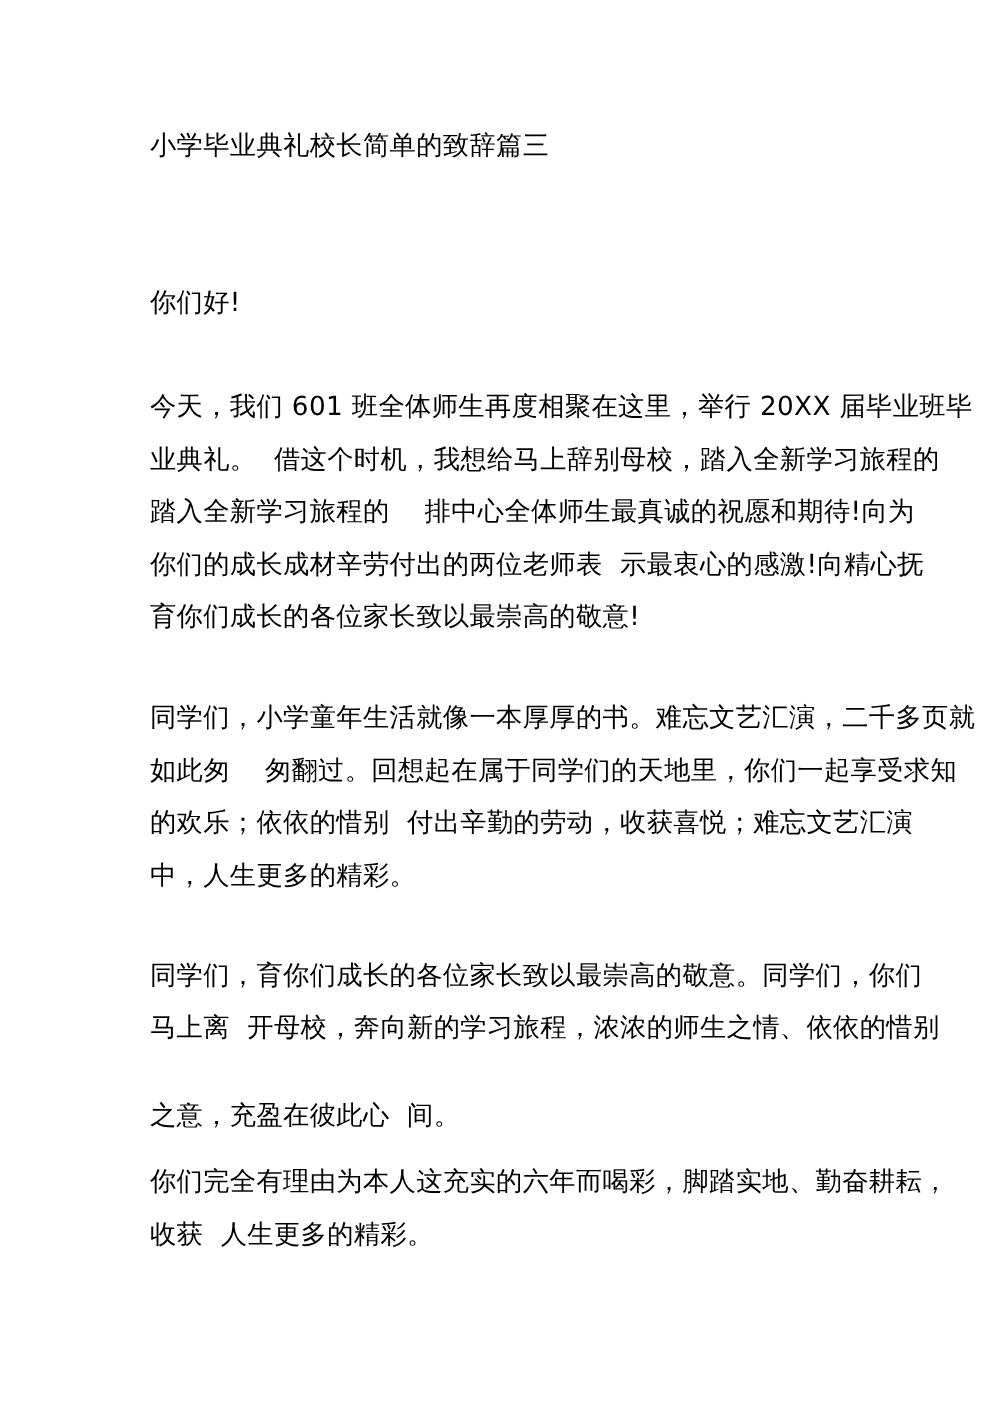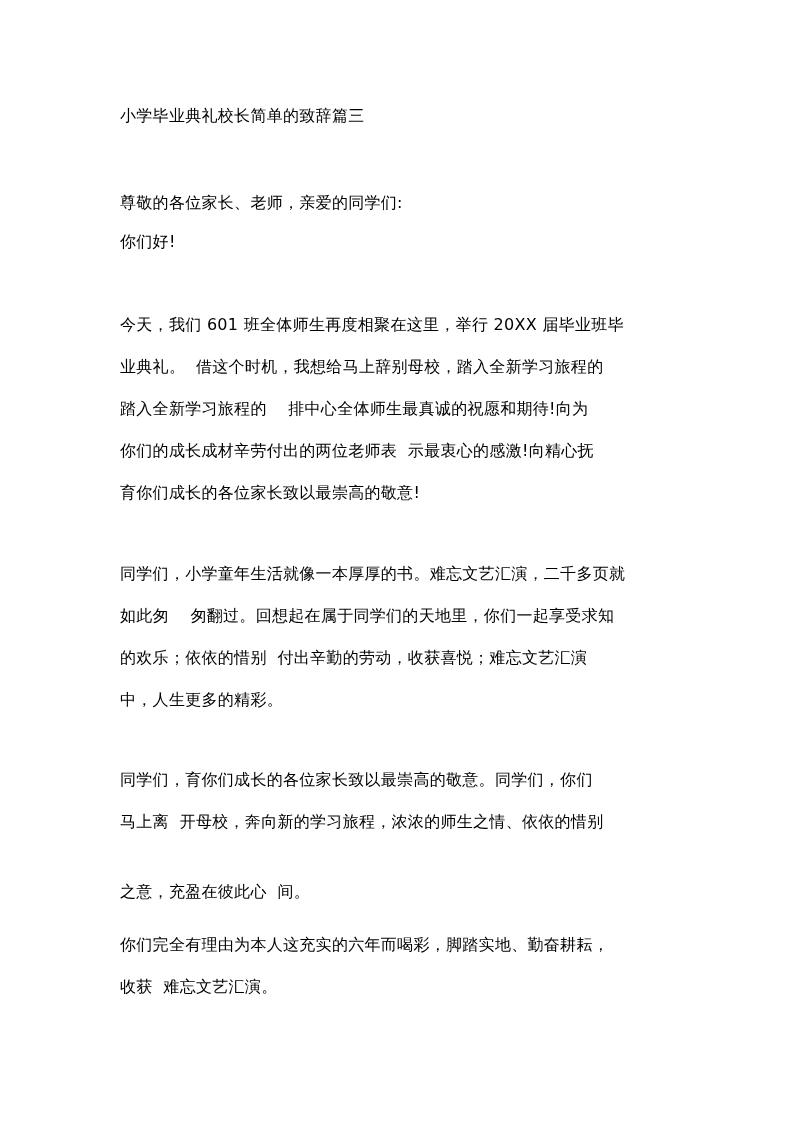--- a/index.html
+++ b/index.html
@@ -19,32 +19,31 @@
       position: absolute;
       left: 0;
       top: 0;
       width: 793px;
       height: 1122px;
       background: #ffffff;
     }
     .line {
       position: absolute;
       left: 120px;
-      font-size: 16px;
+      font-size: 21px;
       line-height: 20px;
       white-space: pre;
       letter-spacing: 0.3px;
     }
   </style>
 </head>
 <body>
 
 <div class="page">
   <div class="line" style="top:106px">小学毕业典礼校长简单的致辞篇三</div>
-  <div class="line" style="top:193px">尊敬的各位家长、老师，亲爱的同学们:</div>
   <div class="line" style="top:232px">你们好!</div>
 
   <div>
     <div class="line" style="top:315px">今天，我们 601 班全体师生再度相聚在这里，举行 20XX 届毕业班毕</div>
     <div class="line" style="top:357px">业典礼。  借这个时机，我想给马上辞别母校，踏入全新学习旅程的</div>
     <div class="line" style="top:399px">踏入全新学习旅程的    排中心全体师生最真诚的祝愿和期待!向为</div>
     <div class="line" style="top:441px">你们的成长成材辛劳付出的两位老师表  示最衷心的感激!向精心抚</div>
     <div class="line" style="top:483px">育你们成长的各位家长致以最崇高的敬意!</div>
   </div>
 
@@ -56,15 +55,15 @@
   </div>
 
   <div>
     <div class="line" style="top:770px">同学们，育你们成长的各位家长致以最崇高的敬意。同学们，你们</div>
     <div class="line" style="top:812px">马上离  开母校，奔向新的学习旅程，浓浓的师生之情、依依的惜别</div>
     <div class="line" style="top:882px">之意，充盈在彼此心  间。</div>
   </div>
 
   <div>
     <div class="line" style="top:935px">你们完全有理由为本人这充实的六年而喝彩，脚踏实地、勤奋耕耘，</div>
-    <div class="line" style="top:977px">收获  难忘文艺汇演。</div>
+    <div class="line" style="top:977px">收获  人生更多的精彩。</div>
   </div>
 </div>
 
 </body></html>

